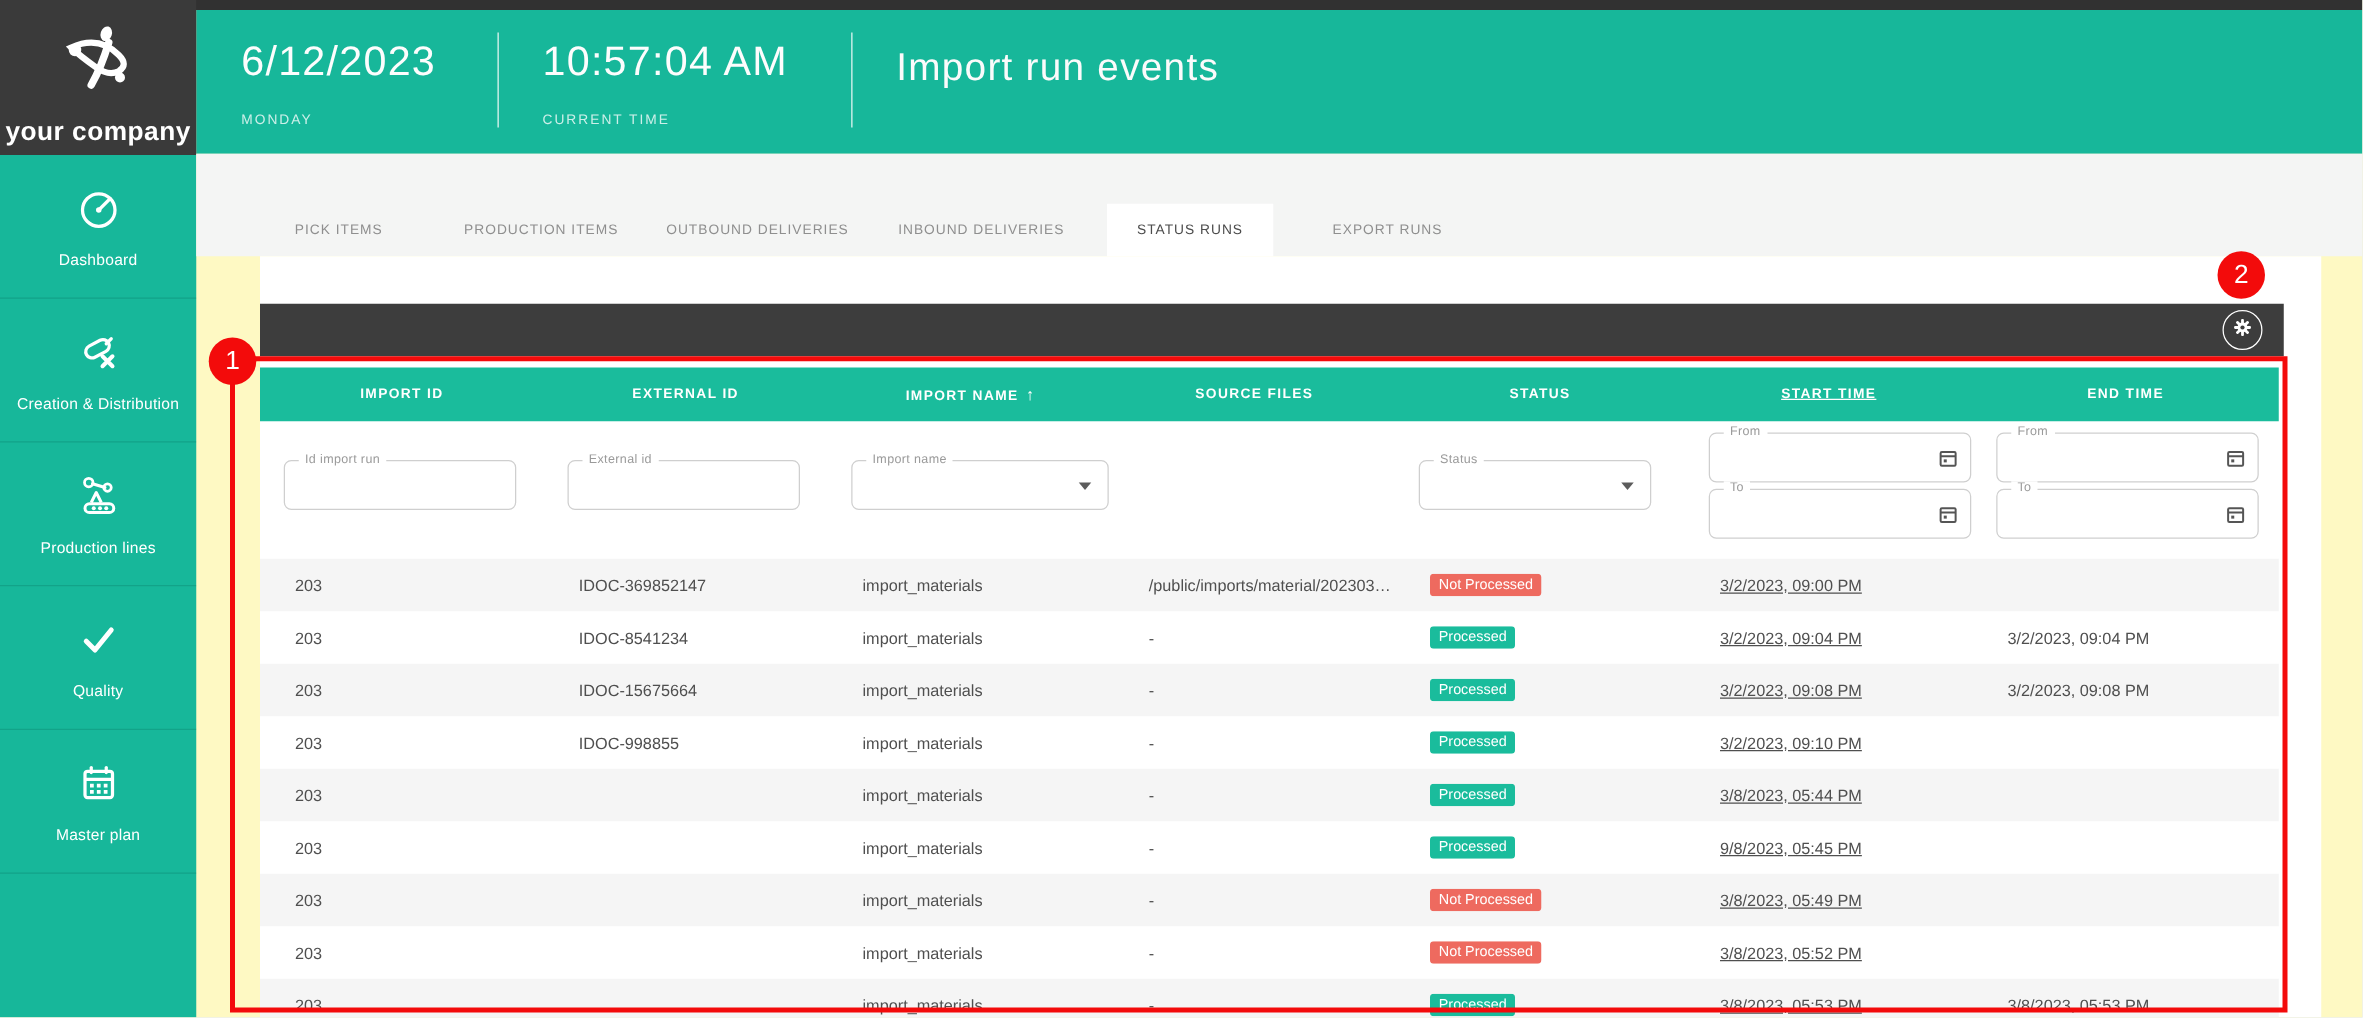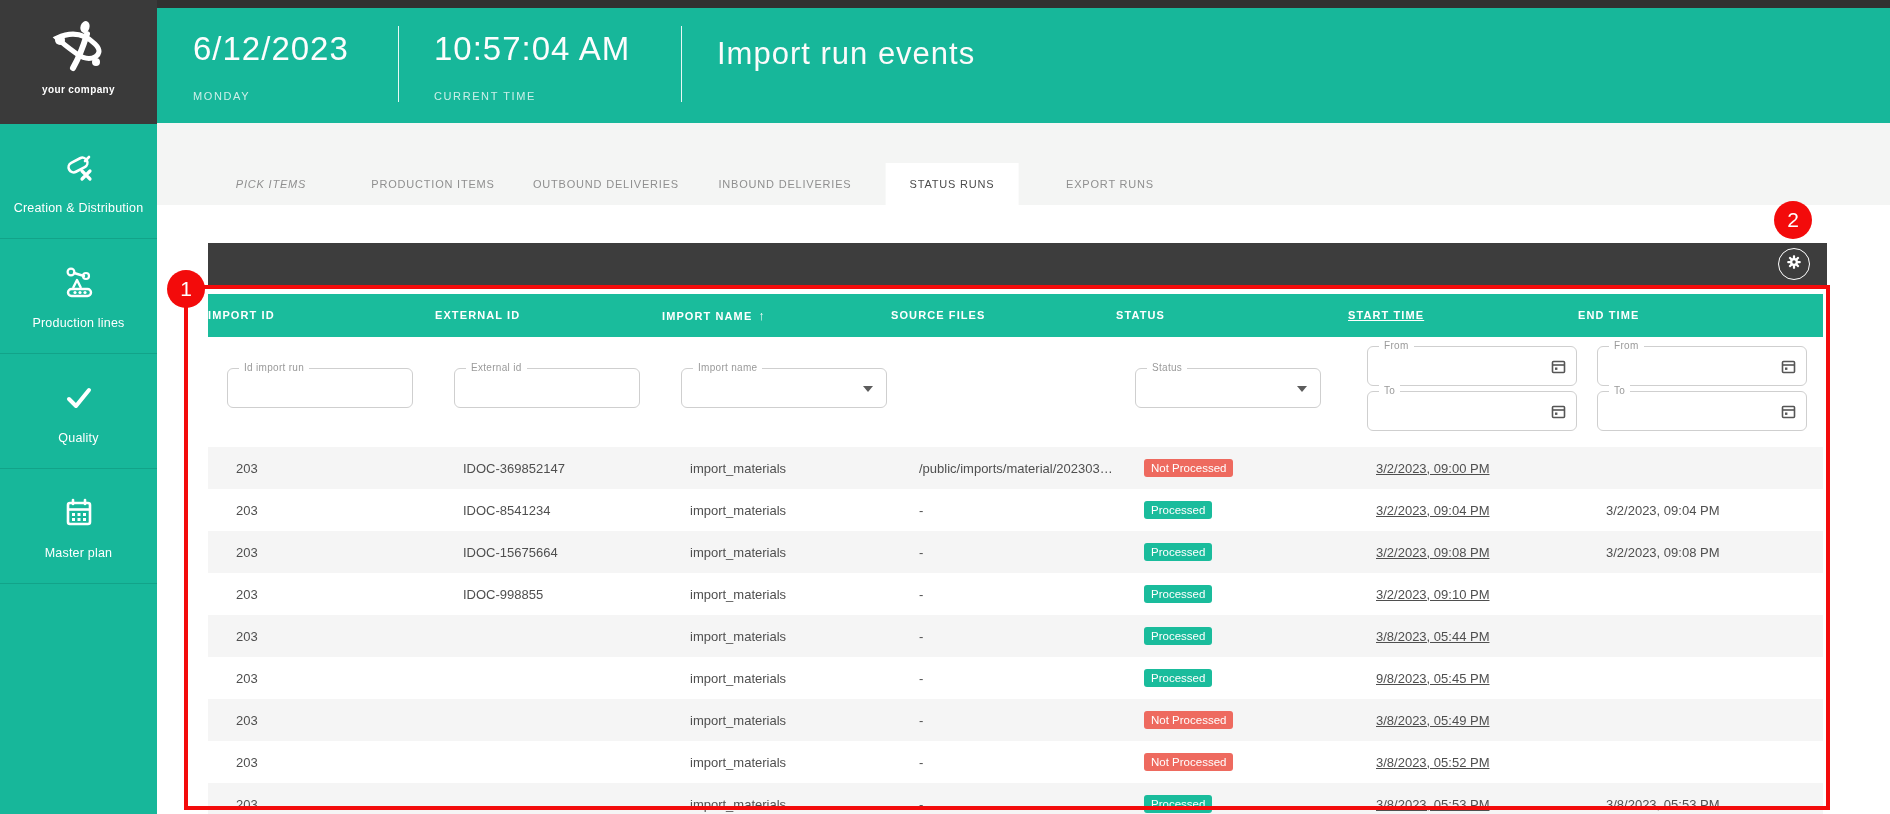--- a/index.html
+++ b/index.html
@@ -1,35 +1,35 @@
 <!DOCTYPE html>
 <html><head>
 <meta charset="utf-8">
 <style>
   * { margin:0; padding:0; box-sizing:border-box; }
   html,body { background:#e8eae9; }
   #app {
     position:relative; width:1890px; height:814px; overflow:hidden;
-    font-family:"Liberation Sans", sans-serif; background:#ffffff;
+    font-family:"Liberation Sans", sans-serif; background:#fef9c3;
   }
   
   .top-strip { position:absolute; left:0; top:0; width:1890px; height:8px; background:#313131; }
 
   
   .app-header { position:absolute; left:157px; top:8px; width:1733px; height:115px; background:#17b79a; color:#fff; }
   .hdr-block { position:absolute; top:22px; }
   .hdr-big { font-size:33px; font-weight:300; letter-spacing:1px; color:#fdfdfd; }
   .hdr-sub { font-size:11px; letter-spacing:1.6px; color:rgba(255,255,255,.78); margin-top:22px; }
   .hdr-divider { position:absolute; top:18px; width:1px; height:76px; background:rgba(255,255,255,.9); }
   .hdr-title { position:absolute; top:28px; font-size:31px; font-weight:300; letter-spacing:1px; color:#fbfbfb; }
 
   
   .logo-box { position:absolute; left:0; top:0; width:157px; height:124px; background:#3a3a3a; color:#fff; text-align:center; }
   .logo-mark { margin-top:10px; height:72px; }
-  .logo-text { font-size:10px; font-weight:700; letter-spacing:.4px; margin-top:2px; }
+  .logo-text { font-size:21px; font-weight:700; letter-spacing:.4px; margin-top:12px; }
 
   
   .sidebar { position:absolute; left:0; top:124px; width:157px; height:690px; background:#17b79a; }
   .side-item { height:115px; display:flex; flex-direction:column; align-items:center; justify-content:center;
     gap:9px; border-bottom:1px solid rgba(0,70,60,.18); cursor:pointer; }
   .side-item .lbl { color:#fff; font-size:12.5px; letter-spacing:.2px; }
 
   
   .tabs-band { position:absolute; left:157px; top:123px; width:1733px; height:82px; background:#f4f5f4; }
   .tab { position:absolute; top:163px; height:42px; line-height:42px; padding:0 24px; transform:translateX(-50%);
@@ -40,21 +40,21 @@
   .panel { position:absolute; left:208px; top:205px; width:1649px; height:609px; background:#fff; }
 
   
   .toolbar { position:absolute; left:208px; top:243px; width:1619px; height:42px; background:#3d3d3d; }
   .gear-btn { position:absolute; right:17px; top:5px; width:32px; height:32px; border:1.5px solid #fff; border-radius:50%;
     display:flex; align-items:center; justify-content:center; cursor:pointer; }
 
   
   .thead { position:absolute; left:208px; top:294px; width:1615px; height:43px; background:#1abc9c; display:flex; }
   .th { color:#fff; font-size:11px; font-weight:700; letter-spacing:1.1px; line-height:43px; 
-    white-space:nowrap; overflow:hidden; }
+    white-space:nowrap; overflow:hidden;text-align:center; }
   .w0{width:227px;} .w1{width:227px;} .w2{width:229px;} .w3{width:225px;} .w4{width:232px;} .w5{width:230px;text-decoration:underline;} .w6{flex:1;}
   .sort-arrow { font-size:13px; font-weight:400; margin-left:6px; }
 
   
   .f-input { position:absolute; height:40px; border:1px solid #cfcfcf; border-radius:6px; background:#fff; }
   .f-label { position:absolute; top:-7px; left:11px; background:#fff; padding:0 5px; font-size:10px; color:#9a9a9a; letter-spacing:.3px; }
   .f-input input { position:absolute; left:10px; top:6px; width:70%; height:26px; border:none; outline:none;
     font-size:13px; color:#444; background:transparent; font-family:"Liberation Sans",sans-serif; }
   .dd-arrow { position:absolute; right:13px; top:17px; width:0; height:0;
     border-left:5px solid transparent; border-right:5px solid transparent; border-top:6px solid #5c5c5c; }
@@ -102,20 +102,30 @@
         <path d="M14 28 Q36 18 52 34 Q60 42 52 47 Q44 51 34 44 Q20 34 14 28 Z" fill="none" stroke="#fff" stroke-width="5" stroke-linecap="round"></path>
         <path d="M44 24 Q38 44 30 58" fill="none" stroke="#fff" stroke-width="6" stroke-linecap="round"></path>
         <circle cx="17" cy="30" r="5" fill="#fff"></circle>
         <circle cx="53" cy="52" r="4" fill="#fff"></circle>
       </svg>
     </div>
     <div class="logo-text">your company</div>
   </div>
 
   <div class="sidebar">
+    <div class="side-item">
+      <span>
+        <svg width="40" height="40" viewBox="0 0 40 40" fill="none" stroke="#fff">
+          <circle cx="20" cy="21" r="13" stroke-width="2.6"></circle>
+          <circle cx="20" cy="21" r="2.2" fill="#fff" stroke="none"></circle>
+          <line x1="20" y1="21" x2="29" y2="12" stroke-width="2.6" stroke-linecap="round"></line>
+        </svg>
+      </span>
+      <span class="lbl">Dashboard</span>
+    </div>
     <div class="side-item">
       <span>
         <svg width="40" height="40" viewBox="0 0 40 40" fill="none" stroke="#fff">
           <rect x="9" y="12" width="20" height="10" rx="5" stroke-width="2.6" transform="rotate(-28 19 17)"></rect>
           <path d="M26 13 l4 -4" stroke-width="2.6" stroke-linecap="round"></path>
           <path d="M23 23 l8 8 M31 23 l-8 8" stroke-width="3.2" stroke-linecap="round"></path>
         </svg>
       </span>
       <span class="lbl">Creation &amp; Distribution</span>
     </div>
@@ -155,21 +165,21 @@
           <rect x="13" y="25" width="3" height="3" fill="#fff" stroke="none"></rect>
           <rect x="18.5" y="25" width="3" height="3" fill="#fff" stroke="none"></rect>
           <rect x="24" y="25" width="3" height="3" fill="#fff" stroke="none"></rect>
         </svg>
       </span>
       <span class="lbl">Master plan</span>
     </div>
   </div>
 
   <div class="tabs-band"></div>
-  <div class="tab" style="left:271px;font-style:italic;">PICK ITEMS</div>
+  <div class="tab" style="left:271px;">PICK ITEMS</div>
   <div class="tab" style="left:433px;">PRODUCTION ITEMS</div>
   <div class="tab" style="left:606px;text-align:center;">OUTBOUND DELIVERIES</div>
   <div class="tab" style="left:785px;">INBOUND DELIVERIES</div>
   <div class="tab active" style="left:952px;">STATUS RUNS</div>
   <div class="tab" style="left:1110px;">EXPORT RUNS</div>
 
   <div class="panel"></div>
 
   <div class="toolbar">
     <div class="gear-btn">

